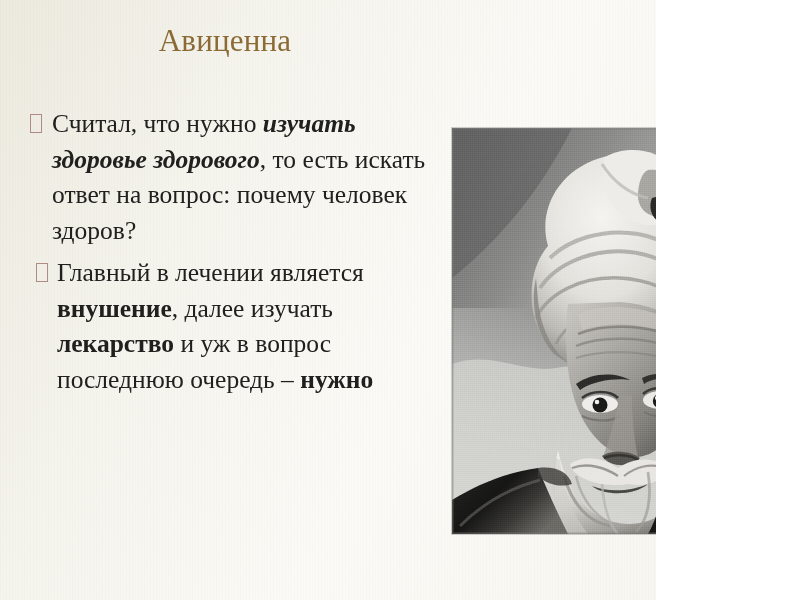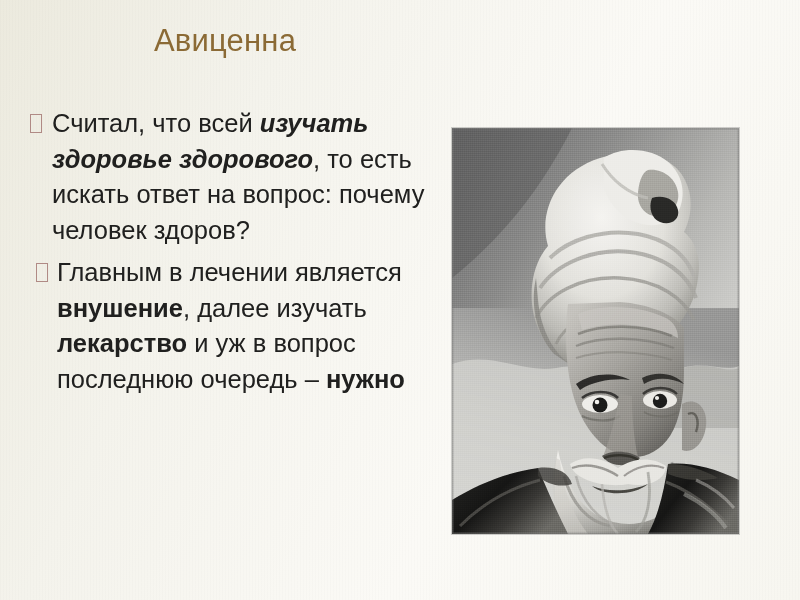--- a/index.html
+++ b/index.html
@@ -2,31 +2,31 @@
 <html><head>
 <meta charset="utf-8">
 <style>
   html, body {
     margin: 0;
     padding: 0;
     background: #ffffff;
   }
   #slide {
     position: relative;
-    width: 800px;
+    width: 656px;
     height: 600px;
     overflow: hidden;
     background:
       repeating-linear-gradient(90deg,
         rgba(0,0,0,0.012) 0px,
         rgba(0,0,0,0.012) 1px,
         rgba(255,255,255,0.0) 1px,
         rgba(255,255,255,0.0) 3px),
       linear-gradient(115deg, #eceade 0%, #f4f3ec 28%, #fbfaf6 62%, #f7f6f0 100%);
-    font-family: Liberation Sans, sans-serif;
+    font-family: Liberation Serif, serif;
     -webkit-font-smoothing: antialiased;
   }
 
   
   #title-block {
     position: absolute;
     left: 20px;
     top: 22px;
     width: 410px;
     text-align: center;
@@ -114,28 +114,28 @@
   <div id="title-block">
     <span class="title-line" id="title-line-1">Авиценна</span>
   </div>
 
   <div id="body-block">
 
 
     <div class="bullet-para" id="para-2">
       <div class="bullet-row">
         <span class="bullet-glyph"></span>
-        <span class="bullet-text"><span>Считал, что всей </span><span class="bi">изучать здоровье здорового</span><span>, то есть искать ответ на вопрос: почему человек здоров?</span></span>
+        <span class="bullet-text"><span>Считал, что нужно </span><span class="bi">изучать здоровье здорового</span><span>, то есть искать ответ на вопрос: почему человек здоров?</span></span>
       </div>
     </div>
 
     <div class="bullet-para" id="para-3">
       <div class="bullet-row">
         <span class="bullet-glyph"></span>
-        <span class="bullet-text"><span>Главным в лечении является </span><b>внушение</b><span>, далее изучать </span><b>лекарство</b><span> и уж в вопрос последнюю очередь – </span><b>нужно</b></span>
+        <span class="bullet-text"><span>Главный в лечении является </span><b>внушение</b><span>, далее изучать </span><b>лекарство</b><span> и уж в вопрос последнюю очередь – </span><b>нужно</b></span>
       </div>
     </div>
 
   </div>
 
   <div id="portrait">
     <svg viewBox="0 0 287 406" preserveAspectRatio="none">
       <defs>
         <linearGradient id="skyG" x1="0" y1="0" x2="1" y2="1">
           <stop offset="0%" stop-color="#6b6b6c"></stop>

